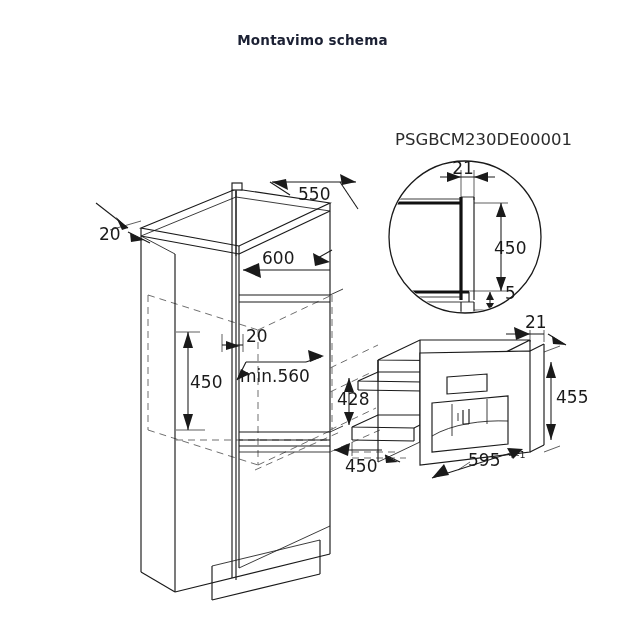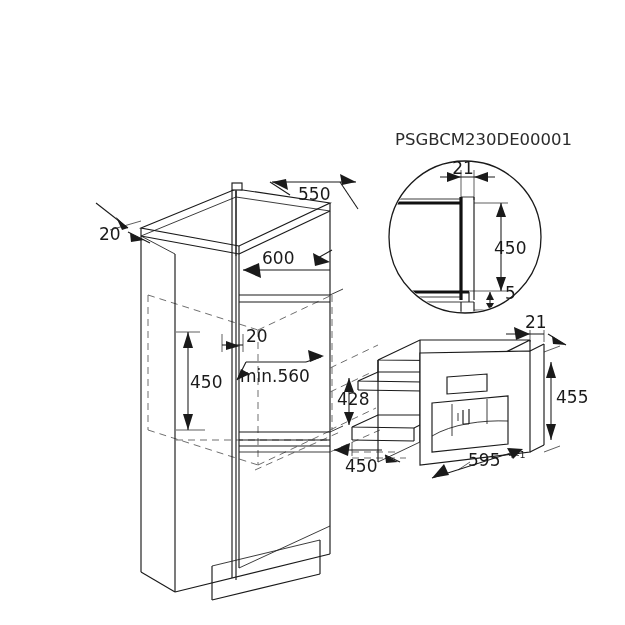--- a/index.html
+++ b/index.html
@@ -91,20 +91,21 @@
     fill: #ffffff;
     stroke: #1a1a1a;
     stroke-width: 1.15;
   }
 </style>
 </head>
 <body>
 
 <div id="page">
 
+  <div id="page-title">Montavimo schema</div>
 
   <svg id="drawing" width="625" height="625" viewBox="0 0 625 625">
 
     <text class="code-text" x="395" y="145">PSGBCM230DE00001</text>
 
     <g>
 
       <g>
         <path class="dashed" d="M148 295 L258 330"></path>
         <path class="dashed" d="M148 295 L148 430"></path>

